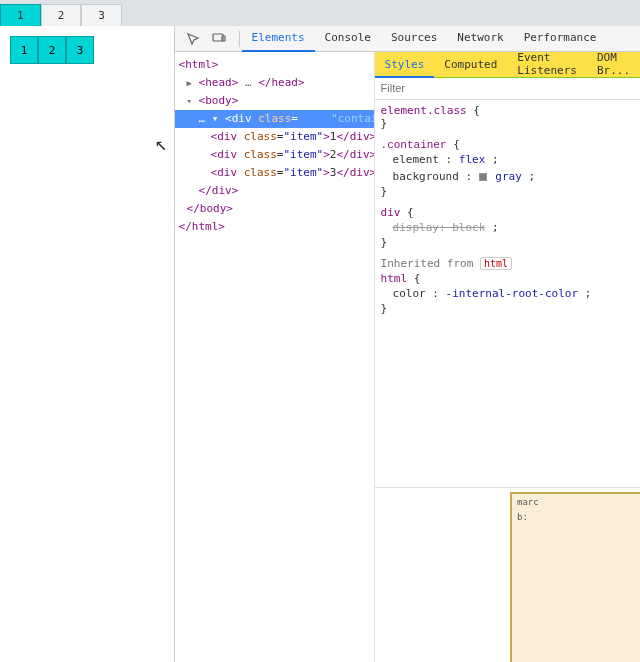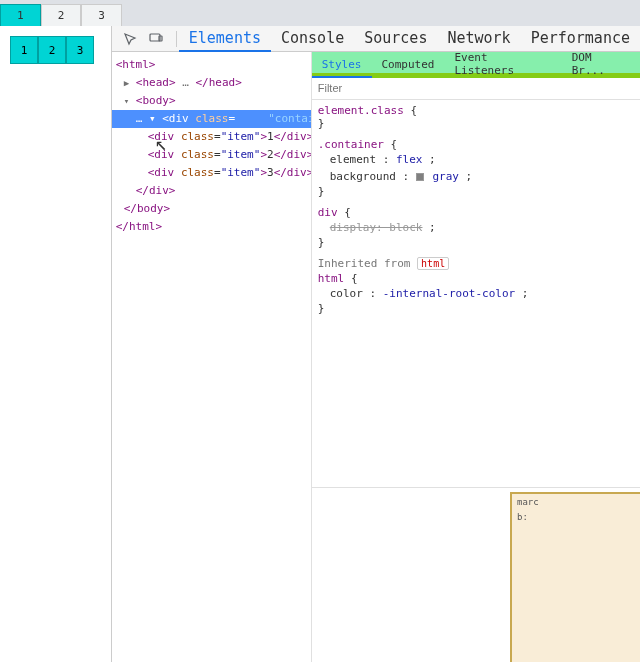--- a/index.html
+++ b/index.html
@@ -97,21 +97,21 @@
       cursor: pointer;
       border-radius: 2px;
       color: #5f6368;
       font-size: 14px;
     }
     .devtools-top-tab {
       padding: 0 10px;
       height: 26px;
       display: flex;
       align-items: center;
-      font-size: 15px;
+      font-size: 11px;
       color: #333;
       cursor: pointer;
       border-bottom: 2px solid transparent;
     }
     .devtools-top-tab.active {
       border-bottom: 2px solid #1a73e8;
       color: #1a73e8;
     }
 
     
@@ -153,22 +153,22 @@
     
     .styles-panel {
       flex: 1;
       display: flex;
       flex-direction: column;
       font-size: 11px;
     }
     .styles-tabs {
       display: flex;
       height: 26px;
-      border-bottom: 5px solid #84cc16;
-      background: #86efac;
+      border-bottom: 1px solid #84cc16;
+      background: #fde047;
     }
     .styles-tab {
       padding: 0 10px;
       height: 26px;
       display: flex;
       align-items: center;
       font-size: 11px;
       color: #333;
       cursor: pointer;
       border-bottom: 2px solid transparent;
@@ -371,21 +371,21 @@
               <span style="color:#881280;">element.class</span>
               <span style="color:#333;"> {</span>
             </div>
             <div>
               <span style="color:#333;">}</span>
             </div>
           </div>
 
           <div class="css-rule">
             <div>
-              <span style="color:#881280;">.container</span>
+              <span style="color:#881280;font-family:Liberation Mono, monospace;">.container</span>
               <span style="color:#333;"> {</span>
             </div>
             <div class="css-line">
               <span style="color:#333;">element</span>
               <span style="color:#333;">: </span>
               <span style="color:#1a1aa6;">flex</span>
               <span style="color:#333;">;</span>
             </div>
             <div class="css-line">
               <span style="color:#333;">background</span>

